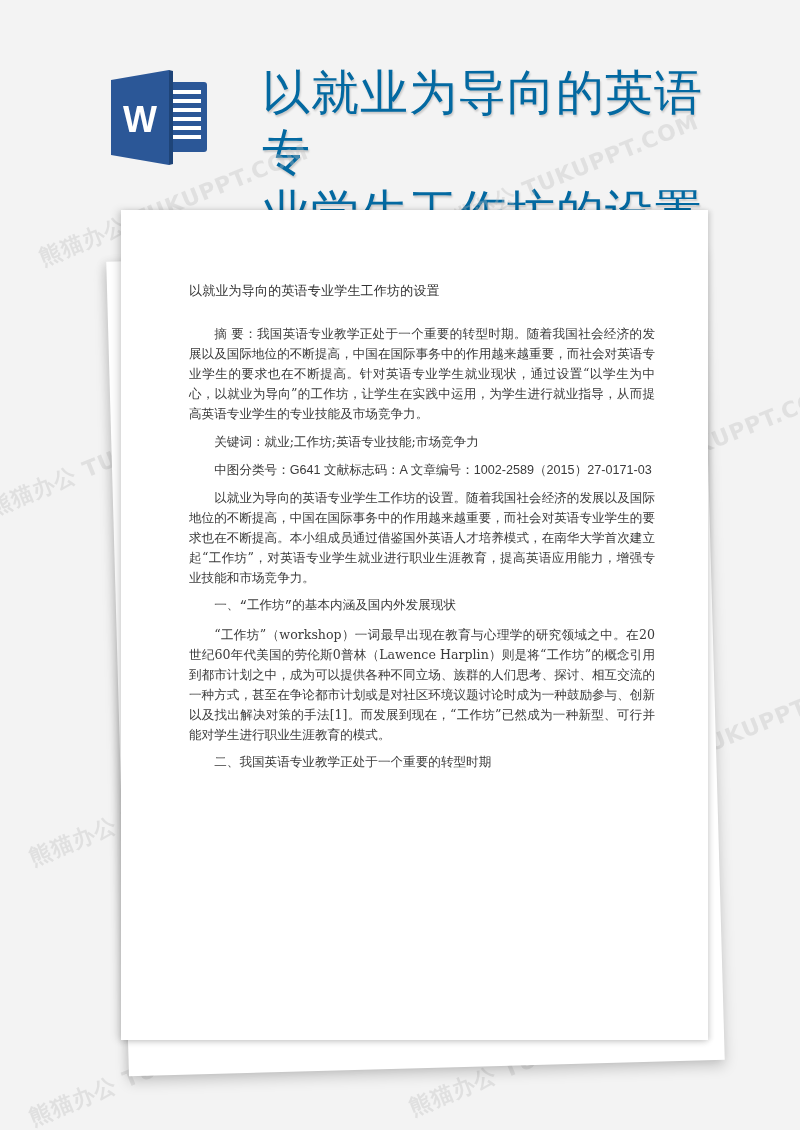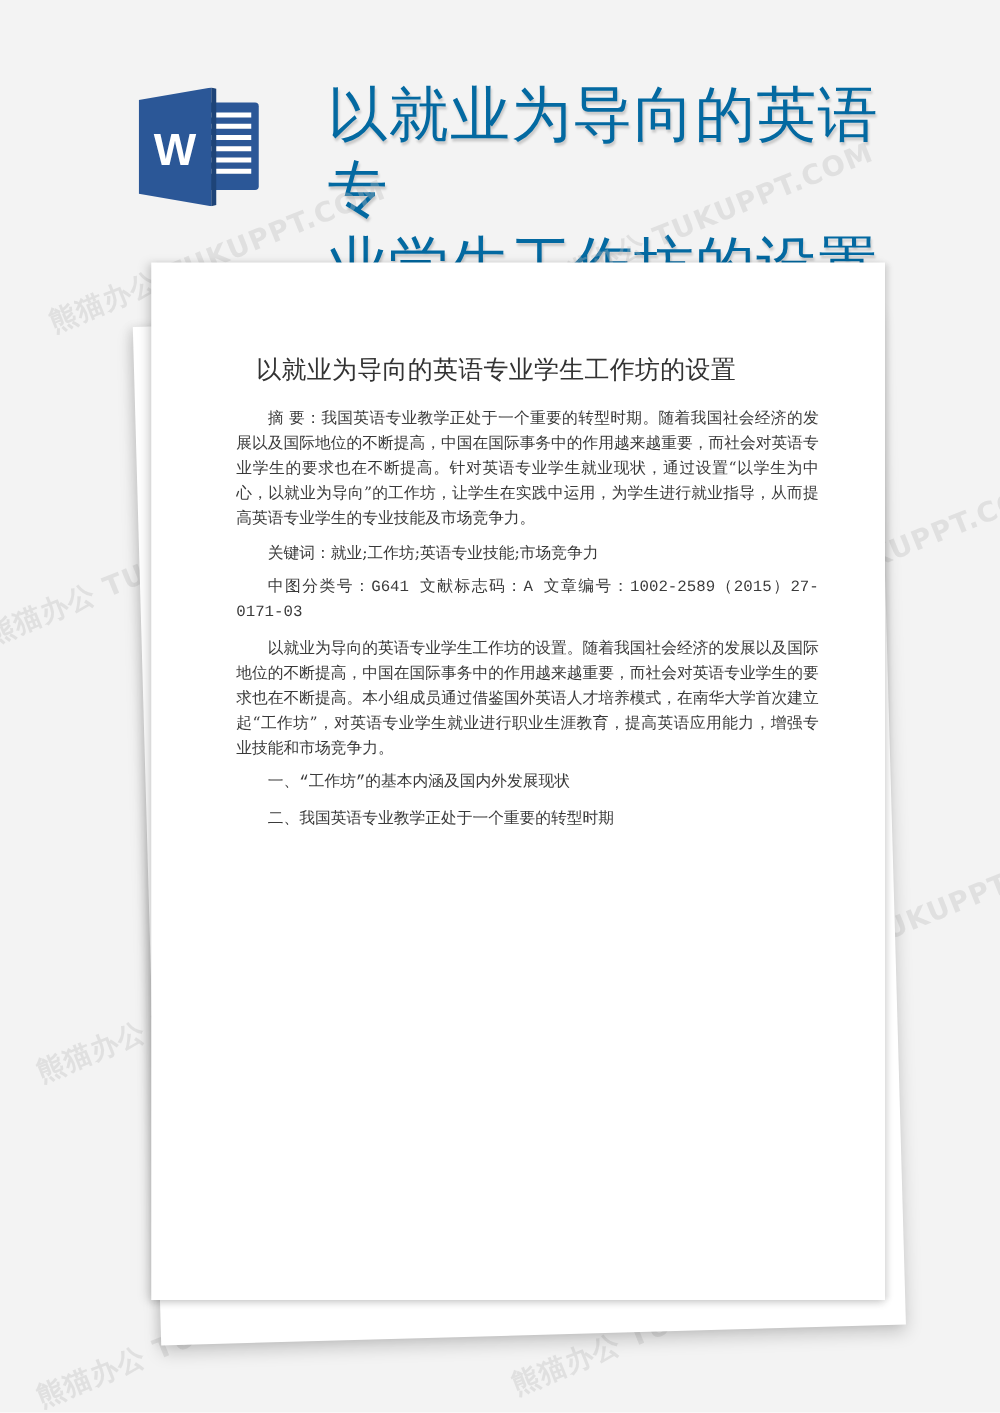--- a/index.html
+++ b/index.html
@@ -31,33 +31,33 @@
       transform: rotate(-1.6deg);
       transform-origin: 100% 0%;
       box-shadow: 0 6px 14px rgba(0,0,0,0.18), -3px 0 8px rgba(0,0,0,0.08);
     }
     .front-page {
       position: absolute; left: 121px; top: 210px; width: 587px; height: 830px;
       background: #ffffff;
       box-shadow: 0 2px 6px rgba(0,0,0,0.14), -4px 0 8px rgba(0,0,0,0.10), 4px 0 4px rgba(0,0,0,0.05);
     }
     .doc-title {
-      position: absolute; left: 84px; top: 72px;
+      position: absolute; left: 68px; top: 72px;
       font-family: "DejaVu Sans", "Liberation Sans", sans-serif;
-      font-size: 20px; color: #333;
+      font-size: 13px; color: #333;
       letter-spacing: 0.2px;
     }
     .doc-body {
       position: absolute; left: 68px; top: 114px; width: 466px;
       font-size: 12.6px; color: #3a3a3a; line-height: 20px;
       text-align: justify;
     }
     .doc-body p { text-indent: 2em; margin-bottom: 8px; }
     .doc-body p.heading { margin-bottom: 9px; font-family: Liberation Mono, monospace; }
-    .doc-body .num { font-family: Liberation Mono, monospace; }
+    .doc-body .num { font-family: Liberation Sans, sans-serif; }
     .watermark {
       position: absolute;
       font-family: "DejaVu Sans", "Liberation Sans", sans-serif;
       font-size: 22px; font-weight: bold;
       color: rgba(190,190,190,0.35);
       transform: rotate(-22deg);
       white-space: nowrap;
       pointer-events: none;
       letter-spacing: 1px;
     }
@@ -98,15 +98,16 @@
 <div class="back-page"></div>
 
 <div class="front-page">
   <div class="doc-title">以就业为导向的英语专业学生工作坊的设置</div>
   <div class="doc-body">
     <p>摘 要：我国英语专业教学正处于一个重要的转型时期。随着我国社会经济的发展以及国际地位的不断提高，中国在国际事务中的作用越来越重要，而社会对英语专业学生的要求也在不断提高。针对英语专业学生就业现状，通过设置“以学生为中心，以就业为导向”的工作坊，让学生在实践中运用，为学生进行就业指导，从而提高英语专业学生的专业技能及市场竞争力。</p>
     <p>关键词：就业;工作坊;英语专业技能;市场竞争力</p>
     <p class="num">中图分类号：G641  文献标志码：A  文章编号：1002-2589（2015）27-0171-03</p>
     <p>以就业为导向的英语专业学生工作坊的设置。随着我国社会经济的发展以及国际地位的不断提高，中国在国际事务中的作用越来越重要，而社会对英语专业学生的要求也在不断提高。本小组成员通过借鉴国外英语人才培养模式，在南华大学首次建立起“工作坊”，对英语专业学生就业进行职业生涯教育，提高英语应用能力，增强专业技能和市场竞争力。</p>
     <p class="heading">一、“工作坊”的基本内涵及国内外发展现状</p>
+    <p>“工作坊”（workshop）一词最早出现在教育与心理学的研究领域之中。在20世纪60年代美国的劳伦斯0普林（Lawence Harplin）则是将“工作坊”的概念引用到都市计划之中，成为可以提供各种不同立场、族群的人们思考、探讨、相互交流的一种方式，甚至在争论都市计划或是对社区环境议题讨论时成为一种鼓励参与、创新以及找出解决对策的手法[1]。而发展到现在，“工作坊”已然成为一种新型、可行并能对学生进行职业生涯教育的模式。</p>
     <p class="heading">二、我国英语专业教学正处于一个重要的转型时期</p>
   </div>
 </div>
 
 </body></html>

